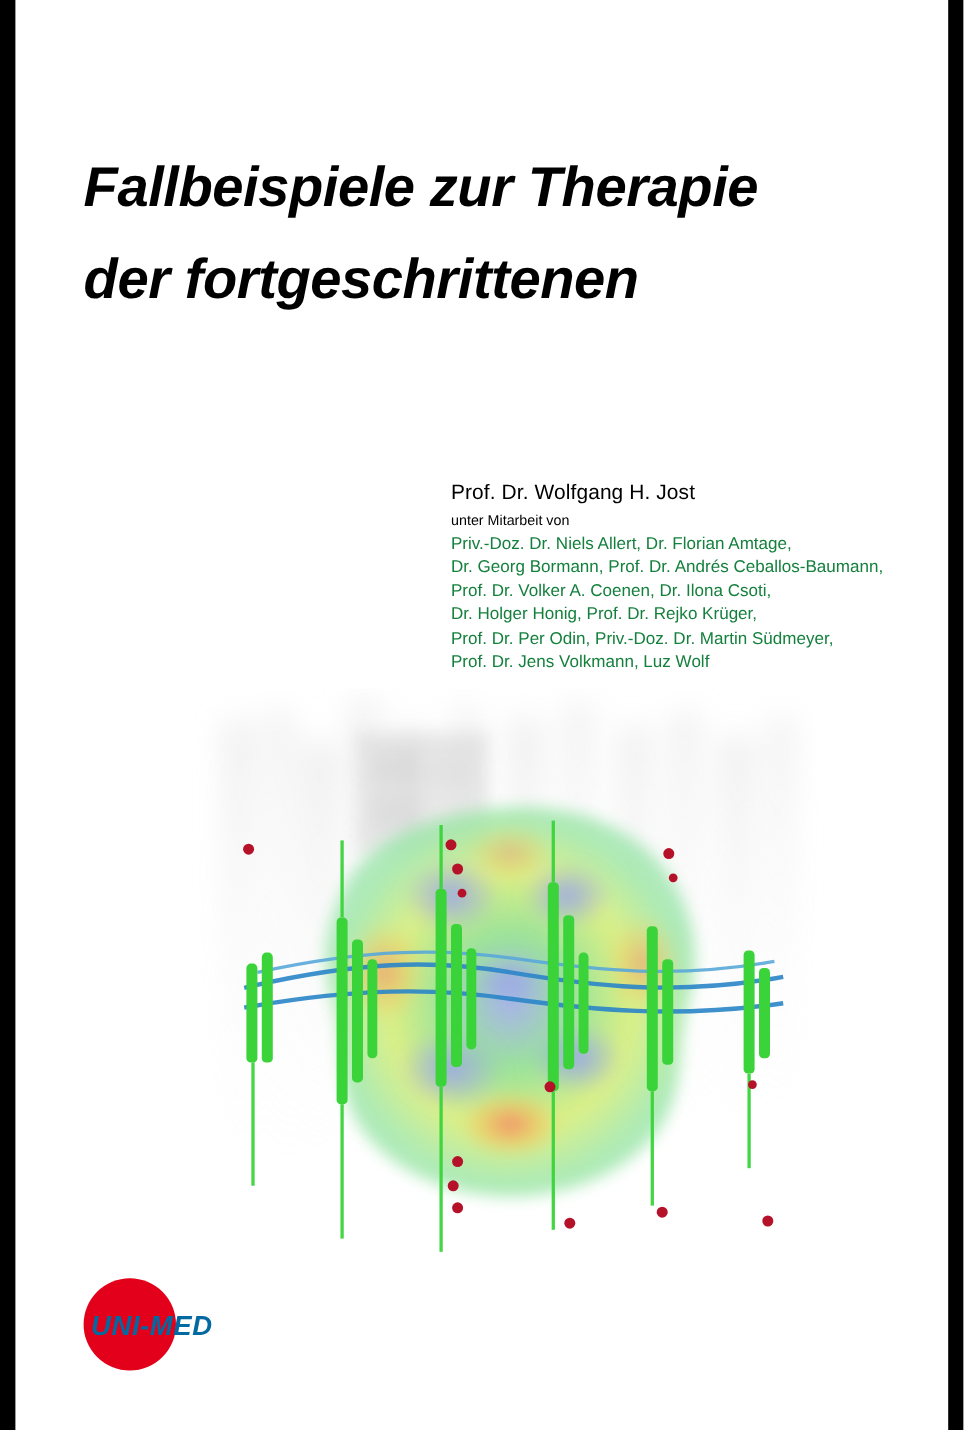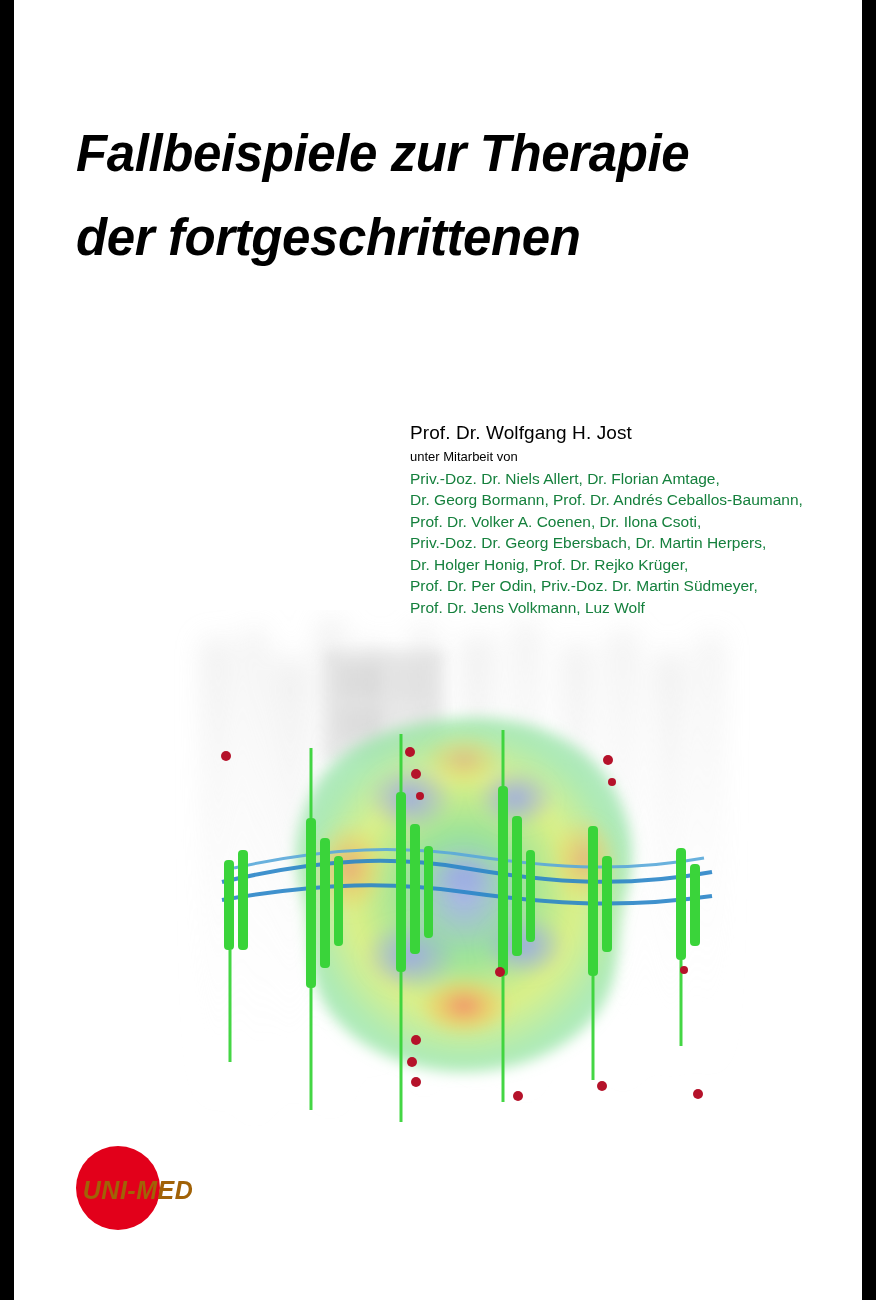--- a/index.html
+++ b/index.html
@@ -15,21 +15,21 @@
     width: 876px;
     height: 1300px;
     background: #ffffff;
     overflow: hidden;
     box-sizing: border-box;
     border-left: 14px solid #000000;
     border-right: 14px solid #000000;
   }
   .page-inner {
     position: absolute;
-    left: 0; top: 0;
+    left: 0; top: 16px;
     width: 848px;
     height: 936px;
   }
 
   
   .title-block {
     position: absolute;
     left: 62px;
     top: 112px;
     width: 760px;
@@ -101,41 +101,40 @@
     position: absolute;
     left: 0;
     top: 36px;
     width: 152px;
     text-align: center;
     font-family: "Liberation Sans", sans-serif;
     font-weight: bold;
     font-style: italic;
     font-size: 25px;
     letter-spacing: 0.5px;
-    color: #a16207;
+    color: #0369a1;
   }
 </style>
 </head>
 <body>
 
 <div class="page">
   <div class="page-inner">
 
     <div class="title-block">
       <div class="title-line">Fallbeispiele zur Therapie</div>
       <div class="title-line">der fortgeschrittenen</div>
     </div>
 
     <div class="author-block">
       <div class="author-name">Prof. Dr. Wolfgang H. Jost</div>
       <div class="contrib-intro">unter Mitarbeit von</div>
       <div class="contrib-line">Priv.-Doz. Dr. Niels Allert, Dr. Florian Amtage,</div>
       <div class="contrib-line">Dr. Georg Bormann, Prof. Dr. Andrés Ceballos-Baumann,</div>
       <div class="contrib-line">Prof. Dr. Volker A. Coenen, Dr. Ilona Csoti,</div>
-      <div class="contrib-line">Priv.-Doz. Dr. Georg Ebersbach, Dr. Martin Herpers,</div>
       <div class="contrib-line">Dr. Holger Honig, Prof. Dr. Rejko Krüger,</div>
       <div class="contrib-line">Prof. Dr. Per Odin, Priv.-Doz. Dr. Martin Südmeyer,</div>
       <div class="contrib-line">Prof. Dr. Jens Volkmann, Luz Wolf</div>
     </div>
 
     <div class="art">
       <svg width="600" height="560" viewBox="0 0 600 560" xmlns="http://www.w3.org/2000/svg">
         <defs>
           <radialGradient id="brainGrad" cx="50%" cy="50%" r="60%">
             <stop offset="0%" stop-color="#9aa6e8" stop-opacity="0.85"></stop>

